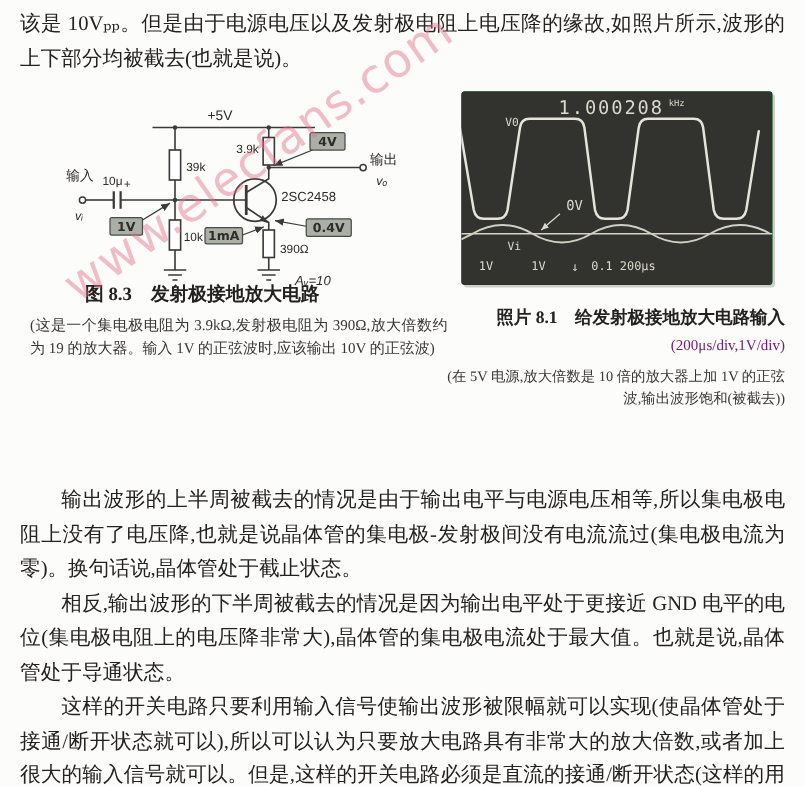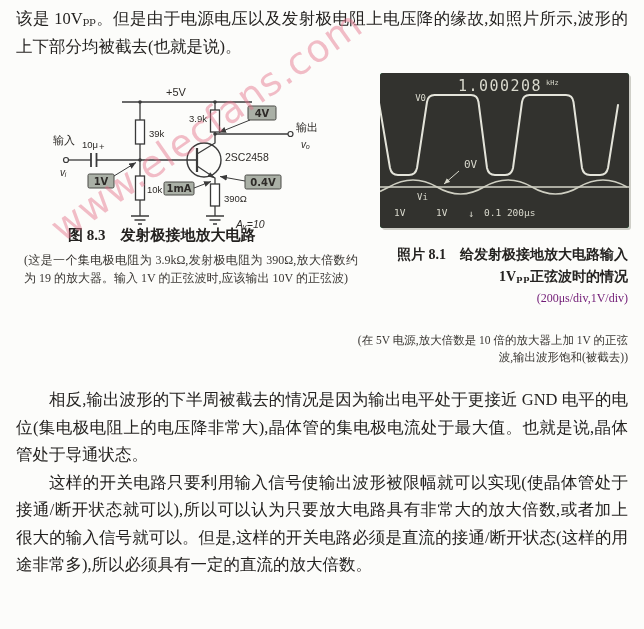--- a/index.html
+++ b/index.html
@@ -24,37 +24,37 @@
     z-index:5;pointer-events:none;
   }
   .intro{
     margin:0;padding:5px 16px 0 16px;
     font-size:16.5px;line-height:27.5px;
     text-align:justify;
   }
   .figures{position:relative;height:306px;margin-top:18px;z-index:1;}
   .circuit-svg{position:absolute;left:52px;top:2px;}
   .photo{
-    position:absolute;left:380px;top:-5px;width:249px;height:155px;
+    position:absolute;left:369px;top:-5px;width:249px;height:155px;
     background:#15803d;border-radius:3px;
     box-shadow:2px 2px 0 #cfcfc8;
   }
   .fig-caption{position:absolute;left:24px;top:148px;width:334px;}
   .fig-title{
     font-weight:bold;font-size:15px;padding-left:44px;
     font-family:"Liberation Serif",serif;
   }
   .fig-note{
     margin-top:7px;font-size:12px;line-height:17.5px;text-align:justify;
     color:#3a3733;
   }
   .photo-caption{position:absolute;left:350px;top:166px;width:278px;text-align:right;}
   .photo-title{font-weight:bold;font-size:14px;line-height:22px;}
   .photo-setting{font-size:12px;line-height:20px;color:#701a75;}
-  .photo-note{margin-top:24px;font-size:11.5px;line-height:16.5px;color:#3a3733;}
+  .photo-note{margin-top:8px;font-size:11.5px;line-height:16.5px;color:#3a3733;}
   .bodytext{padding:2px 16px 0 16px;}
   .bodytext p{
     margin:0;font-size:16.5px;line-height:27.5px;
     text-indent:2em;text-align:justify;
   }
   
   .lbl{font-family:"Liberation Sans","DejaVu Sans",sans-serif;fill:#2e2b28;}
   .lbl-cn{font-size:11px;}
   .lbl-val{font-size:9.5px;}
   .lbl-sig{font-size:10px;font-style:italic;}
@@ -187,25 +187,25 @@
       </svg>
     </div>
 
     <div class="fig-caption">
       <div class="fig-title">图 8.3　发射极接地放大电路</div>
       <div class="fig-note">(这是一个集电极电阻为 3.9kΩ,发射极电阻为 390Ω,放大倍数约为 19 的放大器。输入 1V 的正弦波时,应该输出 10V 的正弦波)</div>
     </div>
 
     <div class="photo-caption">
       <div class="photo-title">照片 8.1　给发射极接地放大电路输入</div>
-      <div class="photo-title">1Vₚₚ正弦波时的情况</div>
       <div class="photo-setting">(200μs/div,1V/div)</div>
       <div class="photo-note">(在 5V 电源,放大倍数是 10 倍的放大器上加 1V 的正弦波,输出波形饱和(被截去))</div>
     </div>
 
   </div>
 
   <div class="bodytext">
+    <p>输出波形的上半周被截去的情况是由于输出电平与电源电压相等,所以集电极电阻上没有了电压降,也就是说晶体管的集电极-发射极间没有电流流过(集电极电流为零)。换句话说,晶体管处于截止状态。</p>
     <p>相反,输出波形的下半周被截去的情况是因为输出电平处于更接近 GND 电平的电位(集电极电阻上的电压降非常大),晶体管的集电极电流处于最大值。也就是说,晶体管处于导通状态。</p>
     <p>这样的开关电路只要利用输入信号使输出波形被限幅就可以实现(使晶体管处于接通/断开状态就可以),所以可以认为只要放大电路具有非常大的放大倍数,或者加上很大的输入信号就可以。但是,这样的开关电路必须是直流的接通/断开状态(这样的用途非常多),所以必须具有一定的直流的放大倍数。</p>
   </div>
 
 </div>
 
 </body></html>

